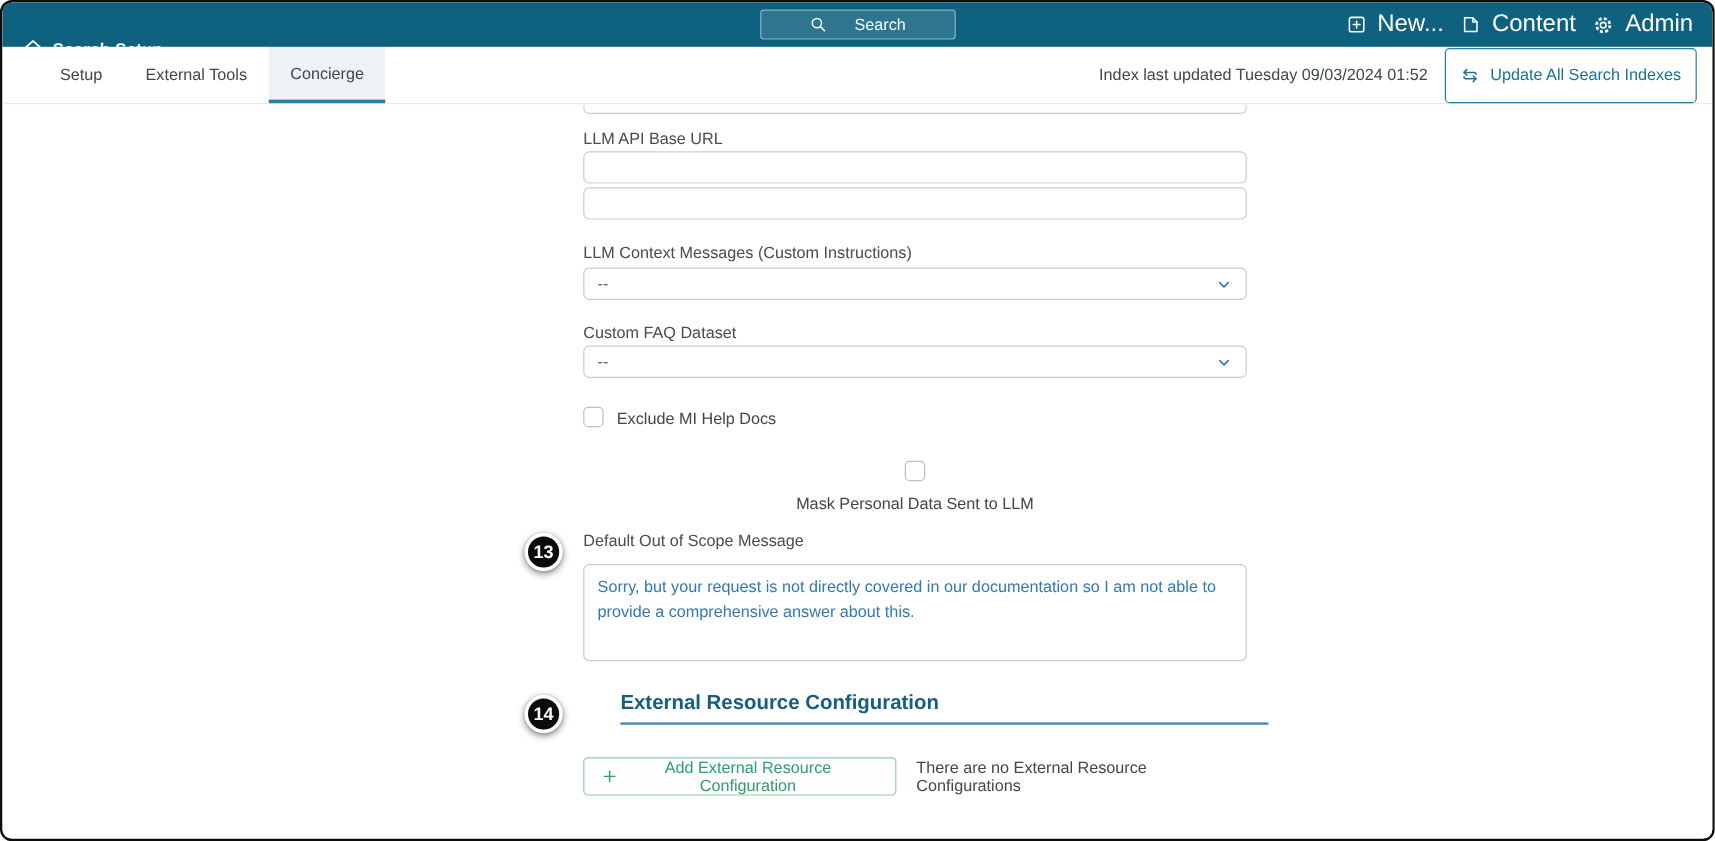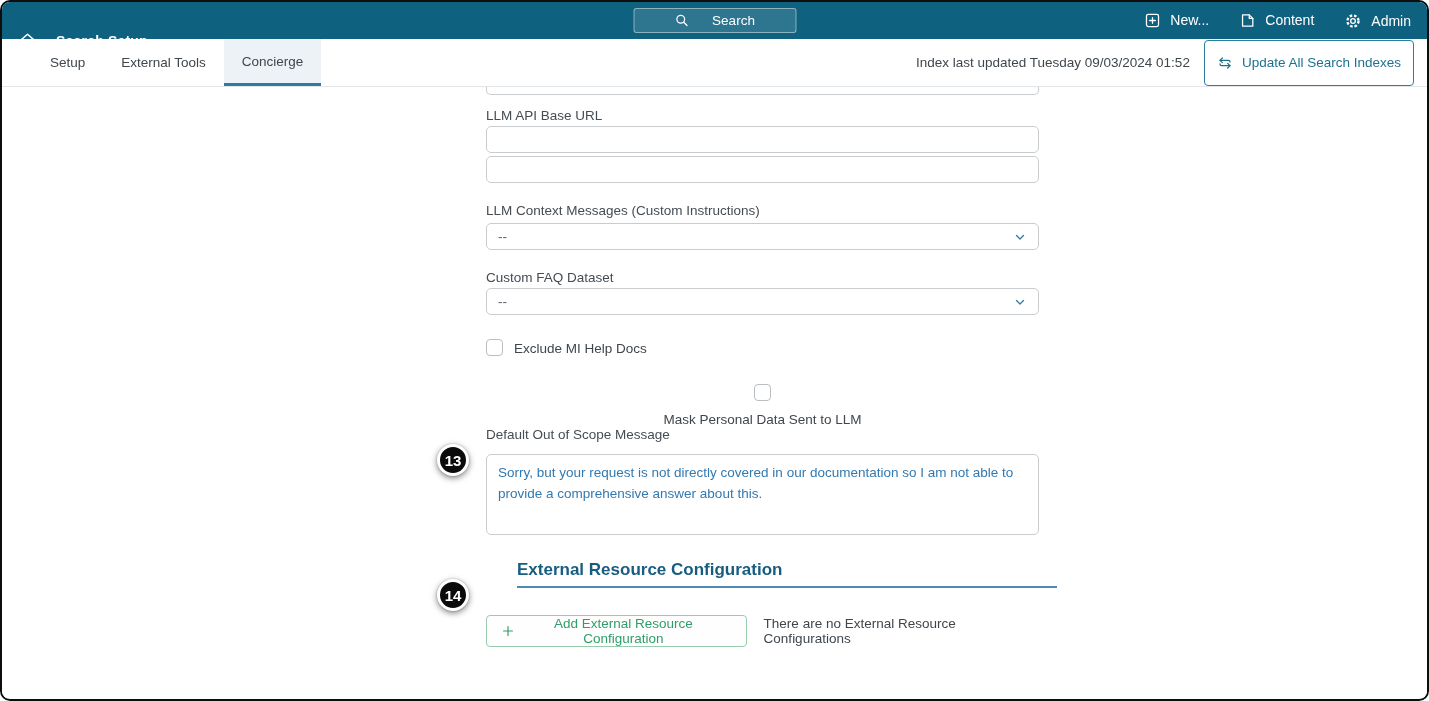--- a/index.html
+++ b/index.html
@@ -17,32 +17,32 @@
 
   
   .header {
     height: 37px;
     background: #0f6180;
     display: flex; align-items: center;
     color: #fff;
     padding: 0 16px;
     position: relative;
   }
-  .header-left { display: flex; align-items: center; gap: 19px; margin-top: 40px; }
+  .header-left { display: flex; align-items: center; gap: 7px; margin-top: 40px; }
   .header-title { font-weight: bold; font-size: 14px; letter-spacing: .2px; }
   .search-btn {
     position: absolute; left: 50%; transform: translateX(-50%);
     top: 6px; width: 163px; height: 25px;
     background: rgba(255,255,255,.13);
     border: 1px solid rgba(255,255,255,.45);
     border-radius: 3px;
     display: flex; align-items: center; justify-content: center; gap: 23px;
     color: #fff; font-size: 13.5px; cursor: pointer;
   }
-  .header-actions { margin-left: auto; display: flex; align-items: flex-start; gap: 30px; font-size: 14px; }
+  .header-actions { margin-left: auto; display: flex; align-items: flex-end; gap: 14px; font-size: 20px; }
   .header-action { display: flex; align-items: center; gap: 9px; cursor: pointer; }
 
   
   .tabbar {
     height: 48px;
     border-bottom: 1px solid #e4e7e9;
     display: flex; align-items: stretch;
     padding-left: 30px;
     background: #fff;
   }
@@ -254,21 +254,21 @@
       <div class="checkbox-row" style="margin-top:24px;align-items:flex-end;">
         <input type="checkbox" style="">
         <span>Exclude MI Help Docs</span>
       </div>
 
       <div class="checkbox-row" style="margin-top:28px;flex-direction:column;">
         <input type="checkbox" style="">
         <span>Mask Personal Data Sent to LLM</span>
       </div>
 
-      <div class="f-label" style="">Default Out of Scope Message</div>
+      <div class="f-label" style="margin-top:16px;">Default Out of Scope Message</div>
       <textarea class="textarea" style="">Sorry, but your request is not directly covered in our documentation so I am not able to provide a comprehensive answer about this.</textarea>
 
       <div class="section-heading">External Resource Configuration</div>
 
       <div class="add-row">
         <button class="add-btn">
           <span class="icon">
             <svg width="14" height="14" viewBox="0 0 24 24" fill="none" stroke="#2f9e68" stroke-width="2" stroke-linecap="round">
               <line x1="12" y1="4.5" x2="12" y2="19.5"></line>
               <line x1="4.5" y1="12" x2="19.5" y2="12"></line>

